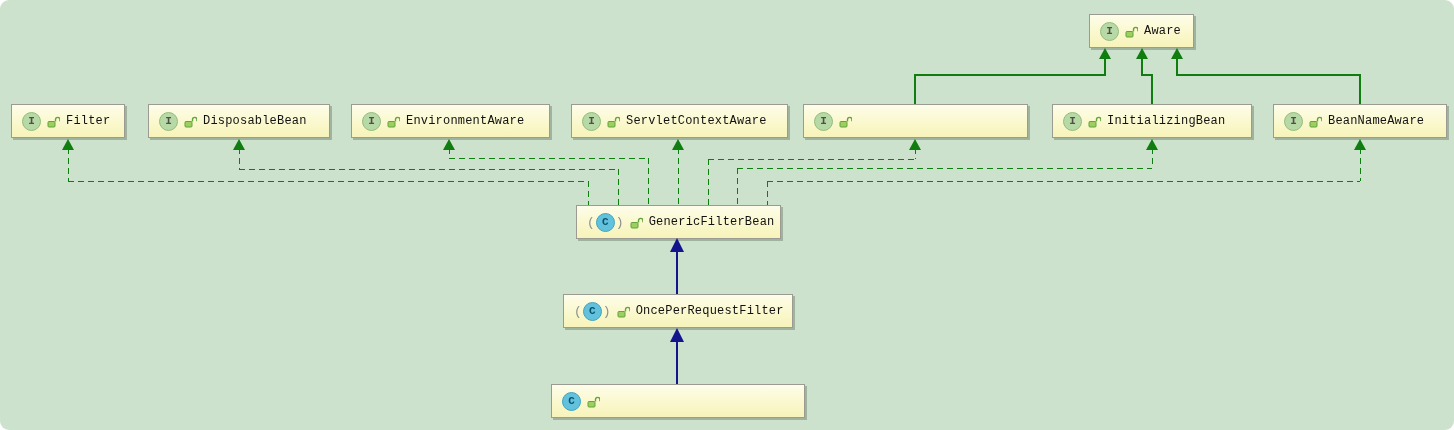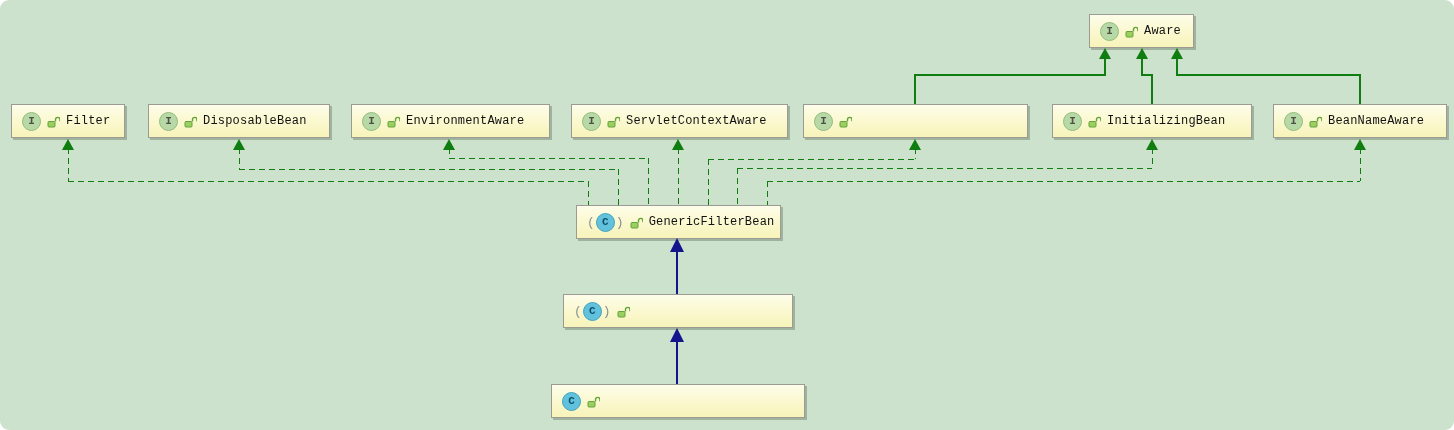--- a/index.html
+++ b/index.html
@@ -136,20 +136,21 @@
   <div class="node" style="left:563px;top:294px;width:230px;">
     <span class="iconwrap">
       <span class="paren">(</span>
       <span class="circ cls">C</span>
       <span class="paren">)</span>
     </span>
     <svg class="lock" width="13" height="13" viewBox="0 0 13 13">
         <rect x="1" y="6.5" width="7" height="5.5" rx="1" fill="#9ccf60" stroke="#63a33c"></rect>
         <path d="M8.5 6.5 V4.6 a2.2 2.2 0 0 1 4.4 0 V6.2" fill="none" stroke="#63a33c" stroke-width="1.4"></path>
       </svg>
+    <span class="label">OncePerRequestFilter</span>
   </div>
 
   <div class="node" style="left:551px;top:384px;width:254px;">
     <span class="circ cls">C</span>
     <svg class="lock" width="13" height="13" viewBox="0 0 13 13">
         <rect x="1" y="6.5" width="7" height="5.5" rx="1" fill="#9ccf60" stroke="#63a33c"></rect>
         <path d="M8.5 6.5 V4.6 a2.2 2.2 0 0 1 4.4 0 V6.2" fill="none" stroke="#63a33c" stroke-width="1.4"></path>
       </svg>
   </div>
 

